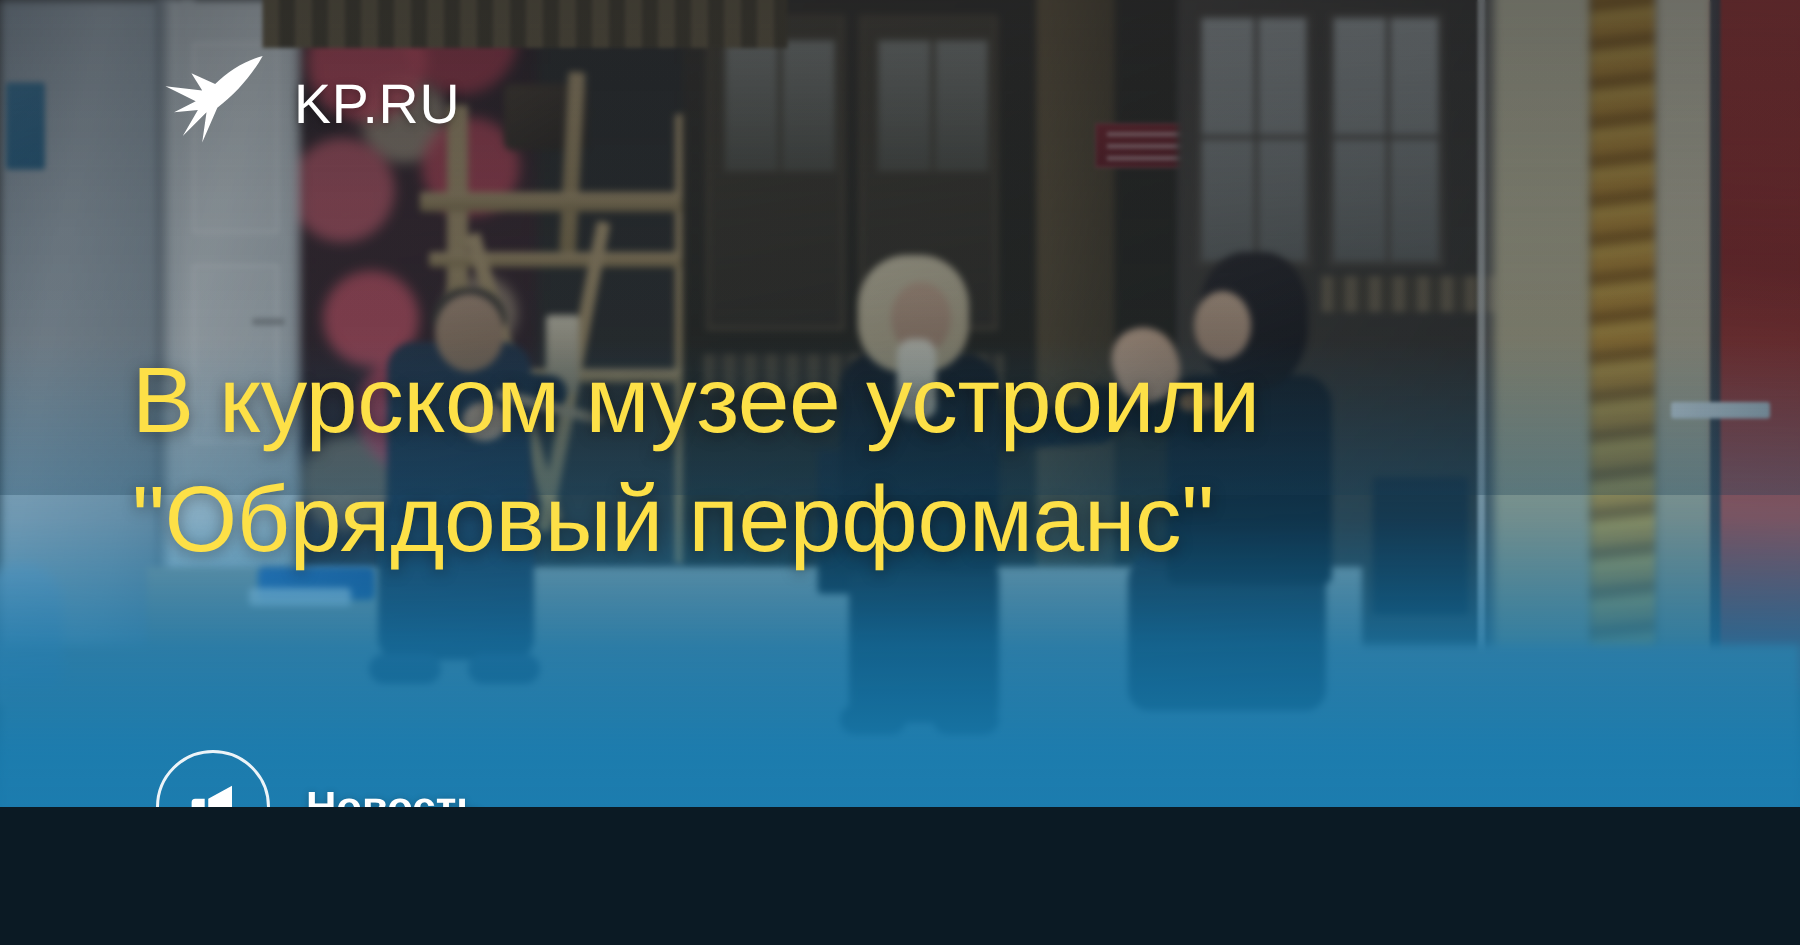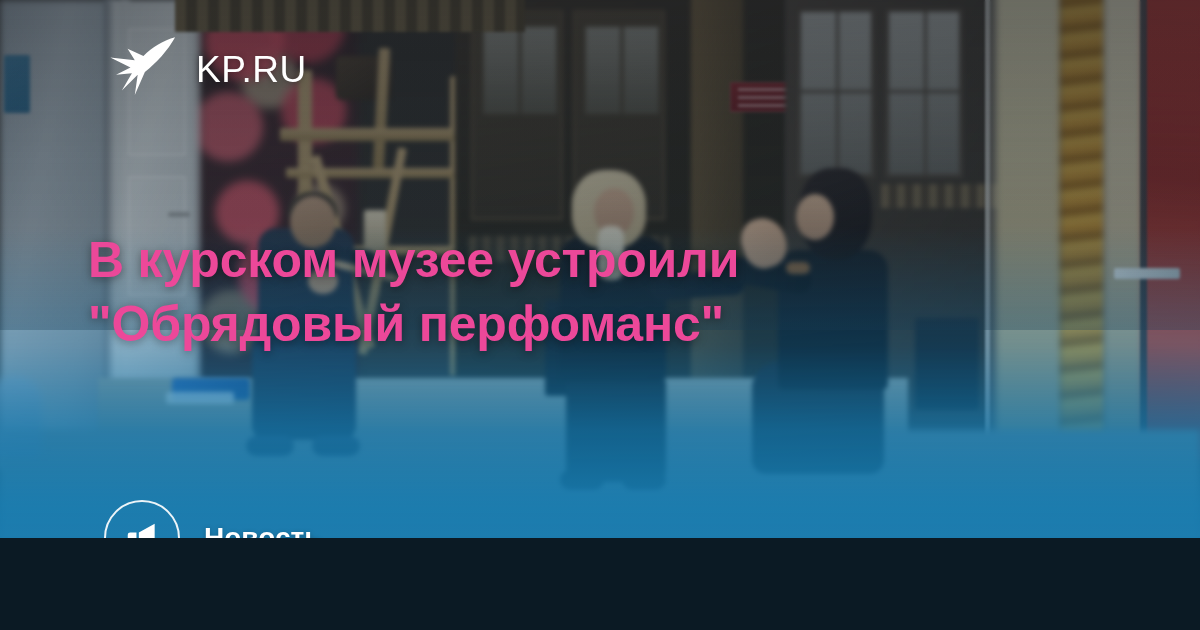--- a/index.html
+++ b/index.html
@@ -356,21 +356,21 @@
   }
   .brand-mark { width:72px; height:72px; display:block; }
   .brand-name {
     color:#fff; font-size:37px; font-weight:400;
     letter-spacing:.5px; line-height:1;
     text-shadow:0 1px 6px rgba(0,0,0,.35);
   }
 
   .headline {
     position:absolute; left:88px; top:228px; width:840px;
-    color:#ec4899; font-size:50px; font-weight:700; line-height:1.28;
+    color:#fde047; font-size:62px; font-weight:400; line-height:1.28;
     letter-spacing:-.2px;
     text-shadow:0 2px 10px rgba(0,0,0,.40);
     white-space:pre-line;
   }
 
   .badge {
     position:absolute; left:104px; top:500px;
     display:flex; align-items:center; gap:24px;
   }
   .badge-circle {

